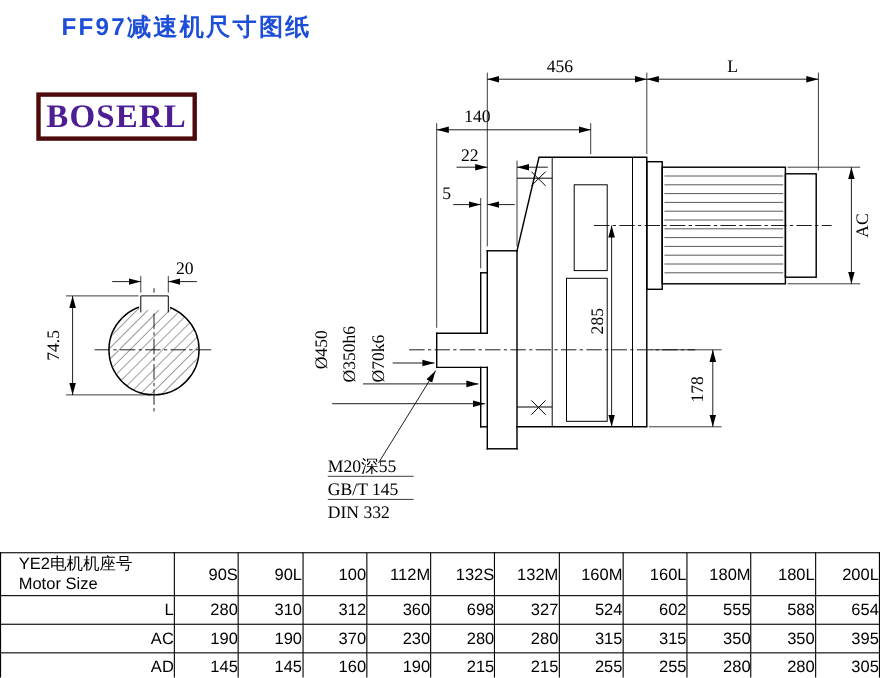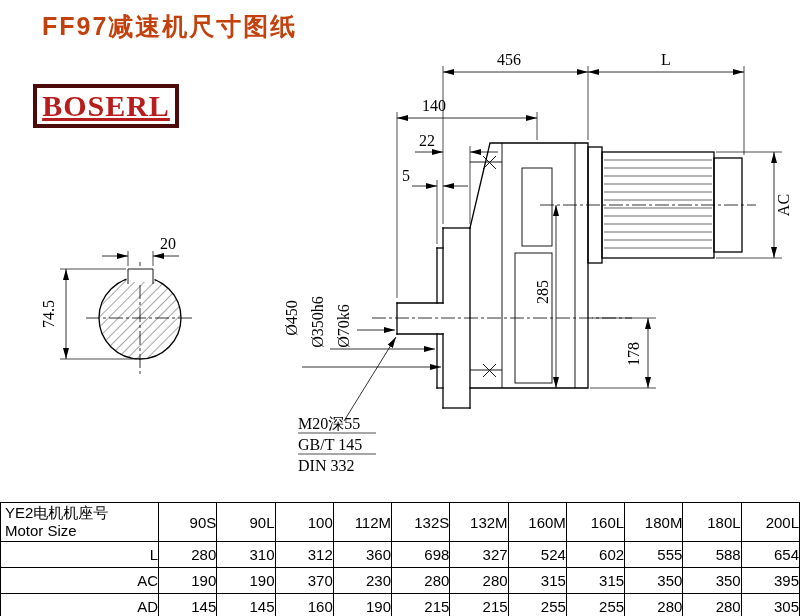--- a/index.html
+++ b/index.html
@@ -1,22 +1,22 @@
 <!DOCTYPE html>
 <html><head>
 <meta charset="utf-8">
 <style>
   html,body { margin:0; padding:0; }
   body {
     width:800px; height:616px; position:relative; background:#fff;
     font-family:"Liberation Sans", sans-serif; overflow:hidden;
   }
   #drawing-title {
-    position:absolute; left:42px; top:10px;
-    font-size:25px; font-weight:700; letter-spacing:2px; color:#c2410c;
+    position:absolute; left:56px; top:10px;
+    font-size:22px; font-weight:700; letter-spacing:2px; color:#1d4ed8;
     font-family:"Liberation Sans", sans-serif;
   }
   #logo-box {
     position:absolute; left:33px; top:84px; width:138px; height:36px;
     border:4px solid #4d0a0a; display:flex; align-items:center; justify-content:center;
     font-family:"Liberation Serif", serif; font-weight:700; font-size:30px;
     color:#2a2ab0; letter-spacing:1px;
   }
   #drawing-svg { position:absolute; left:0; top:0; }
 
@@ -35,21 +35,21 @@
   #table-wrap { position:absolute; left:0; top:502px; width:800px; }
   table.size-table {
     border-collapse:collapse; width:800px; table-layout:fixed;
     font-family:"Liberation Sans", sans-serif; font-size:15px; color:#000;
   }
   table.size-table th, table.size-table td {
     border:1px solid #000; text-align:right; font-weight:400;
     height:25px; padding:0; overflow:hidden; white-space:nowrap;
   }
   table.size-table thead th { height:38px; }
-  table.size-table th.motor-head { text-align:left; padding-left:4px; }
+  table.size-table th.motor-head { text-align:left; padding-left:16px; }
   table.size-table th.motor-head div { line-height:18px; }
 </style>
 </head>
 <body>
 
 <svg id="drawing-svg" width="800" height="500" viewBox="0 0 800 500">
   <defs>
     <marker id="arr" markerUnits="userSpaceOnUse" markerWidth="12" markerHeight="8" refX="11" refY="4" orient="auto-start-reverse">
       <path d="M0,1 L11,4 L0,7 Z" fill="#000"></path>
     </marker>
@@ -215,21 +215,21 @@
       <line class="ext" x1="298" y1="433" x2="376" y2="433"></line>
       <text class="dimtext" x="298" y="450">GB/T 145</text>
       <line class="ext" x1="298" y1="454" x2="376" y2="454"></line>
       <text class="dimtext" x="298" y="471">DIN 332</text>
     </g>
   </g>
 </svg>
 
 <div id="drawing-title">FF97减速机尺寸图纸</div>
 
-<div id="logo-box" style="border-color: rgb(77, 10, 10); color: #b91c1c; text-decoration: underline;">
+<div id="logo-box" style="border-color: rgb(77, 10, 10); color: #4c1d95;">
   <span>BOSERL</span>
 </div>
 
 <div id="table-wrap">
   <table class="size-table">
     <colgroup>
       <col style="width:158px">
       <col span="11">
     </colgroup>
     <thead>

